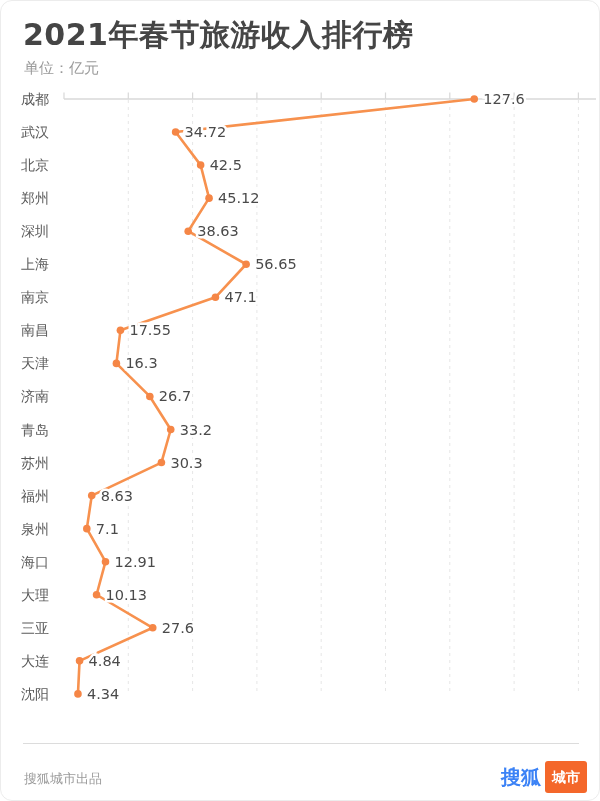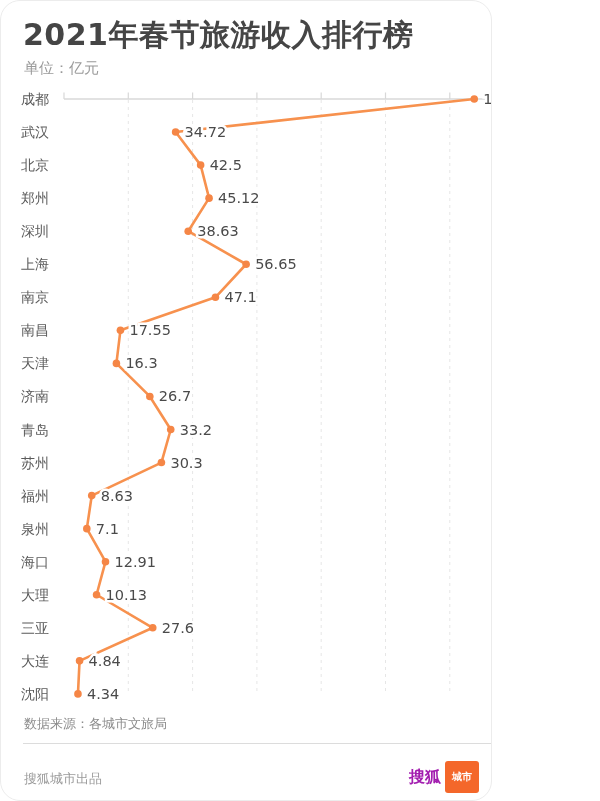--- a/index.html
+++ b/index.html
@@ -1,19 +1,19 @@
 <!DOCTYPE html>
 <html><head>
 <meta charset="utf-8">
 <style>
   html,body{margin:0;padding:0;background:#fff;}
   body{font-family:"DejaVu Sans","Liberation Sans",sans-serif;}
   .page{
-    position:relative;width:492px;height:801px;background:#fff;
-    border:1px solid #ececec;border-radius:20px;box-sizing:border-box;overflow:hidden;
+    position:relative;width:600px;height:801px;background:#fff;
+    border:1px solid #ececec;border-radius:12px;box-sizing:border-box;overflow:hidden;
   }
   .title{
     position:absolute;left:22px;top:14px;margin:0;
     font-size:30px;font-weight:700;color:#454545;letter-spacing:0.5px;
   }
   .unit{
     position:absolute;left:23px;top:58px;
     font-size:15px;color:#9a9a9a;
   }
   .chart-svg{position:absolute;left:0;top:88px;}
@@ -26,23 +26,23 @@
     border-top:1px solid #dcdcdc;
   }
   .credit{
     position:absolute;left:23px;top:769px;
     font-size:13px;color:#9a9a9a;
   }
   .logo{
     position:absolute;right:12px;top:760px;
     display:flex;align-items:center;gap:4px;
   }
-  .logo-sohu{font-size:16px;font-weight:700;color:#a21caf;}
+  .logo-sohu{font-size:20px;font-weight:700;color:#3b82f6;}
   .logo-badge{
-    font-size:10px;font-weight:700;color:#fff;
+    font-size:14px;font-weight:700;color:#fff;
     padding:8px 7px;border-radius:3px;line-height:16px;
   }
 </style>
 </head>
 <body>
 
 <div class="page">
   <h1 class="title">2021年春节旅游收入排行榜</h1>
   <div class="unit">单位：亿元</div>
 
@@ -118,21 +118,20 @@
       <circle cx="151.73399999999998" cy="538.8" r="3.8" fill="#f58646"></circle>
       <text x="160.73399999999998" y="538.8" fill="#4a4a4a" font-size="14.5" dominant-baseline="central" paint-order="stroke" stroke="#ffffff" stroke-width="5">27.6</text>
       <text x="20" y="571.8499999999999" fill="#5a5a5a" font-size="14" dominant-baseline="central">大连</text>
       <circle cx="78.5606" cy="571.8499999999999" r="3.8" fill="#f58646"></circle>
       <text x="87.5606" y="571.8499999999999" fill="#4a4a4a" font-size="14.5" dominant-baseline="central" paint-order="stroke" stroke="#ffffff" stroke-width="5">4.84</text>
       <text x="20" y="604.9" fill="#5a5a5a" font-size="14" dominant-baseline="central">沈阳</text>
       <circle cx="76.9531" cy="604.9" r="3.8" fill="#f58646"></circle>
       <text x="85.9531" y="604.9" fill="#4a4a4a" font-size="14.5" dominant-baseline="central" paint-order="stroke" stroke="#ffffff" stroke-width="5">4.34</text>
     </svg>
 
-  <div class="source">数据来源：各城市文旅局</div>
   <div class="divider"></div>
   <div class="credit">搜狐城市出品</div>
 
   <div class="logo">
     <span class="logo-sohu">搜狐</span>
     <span class="logo-badge" style="background: rgb(244, 103, 42);">城市</span>
   </div>
 </div>
 
 </body></html>

